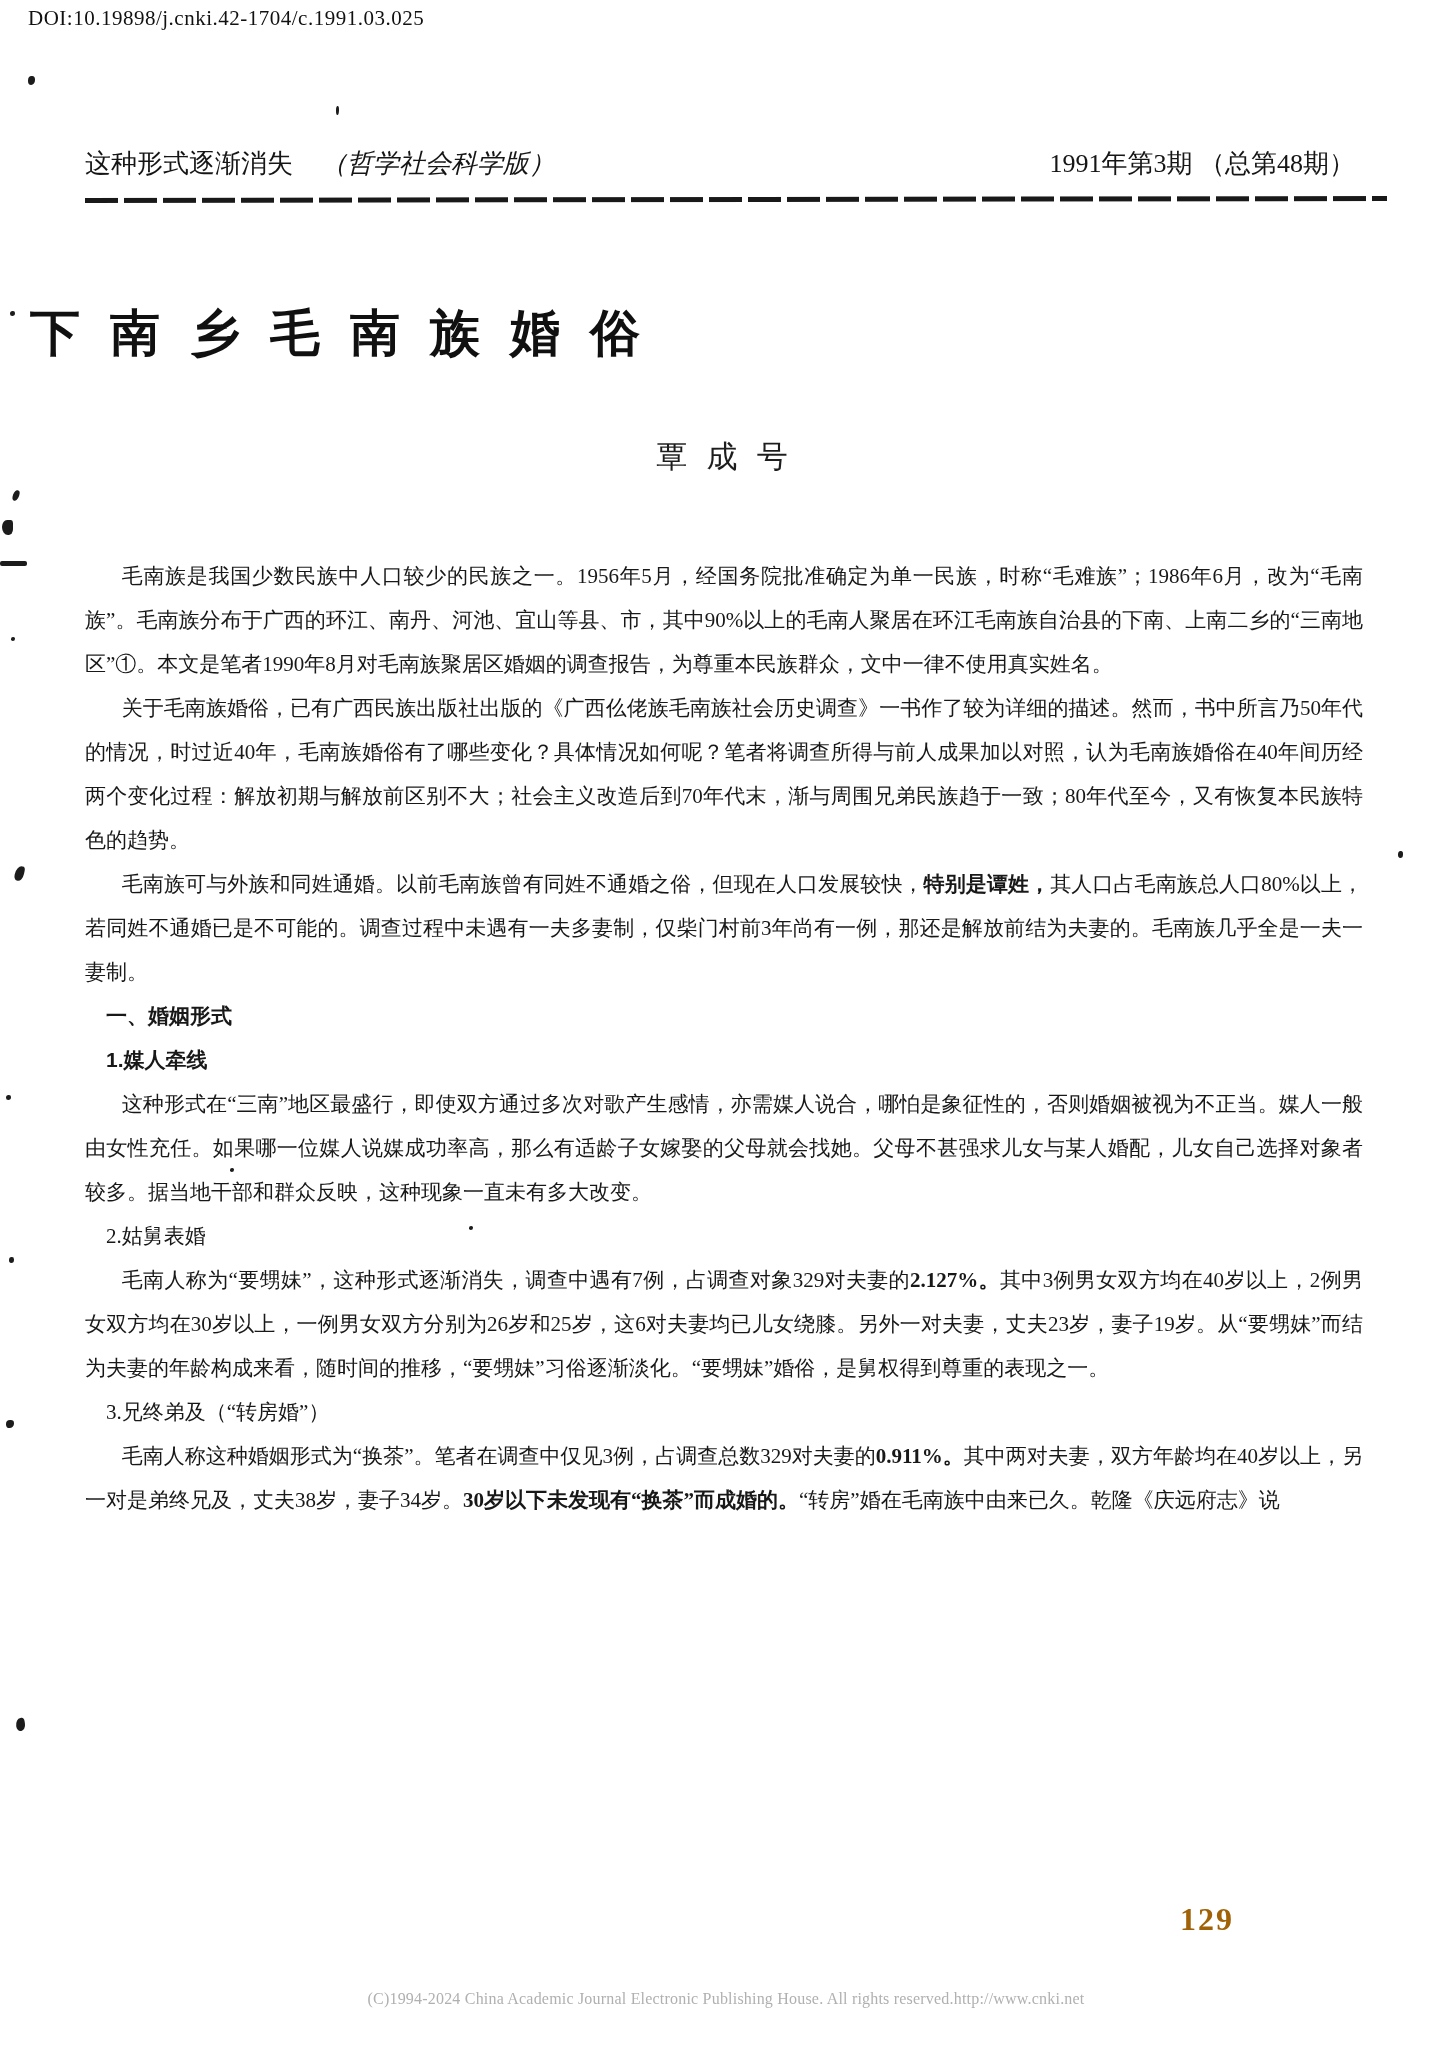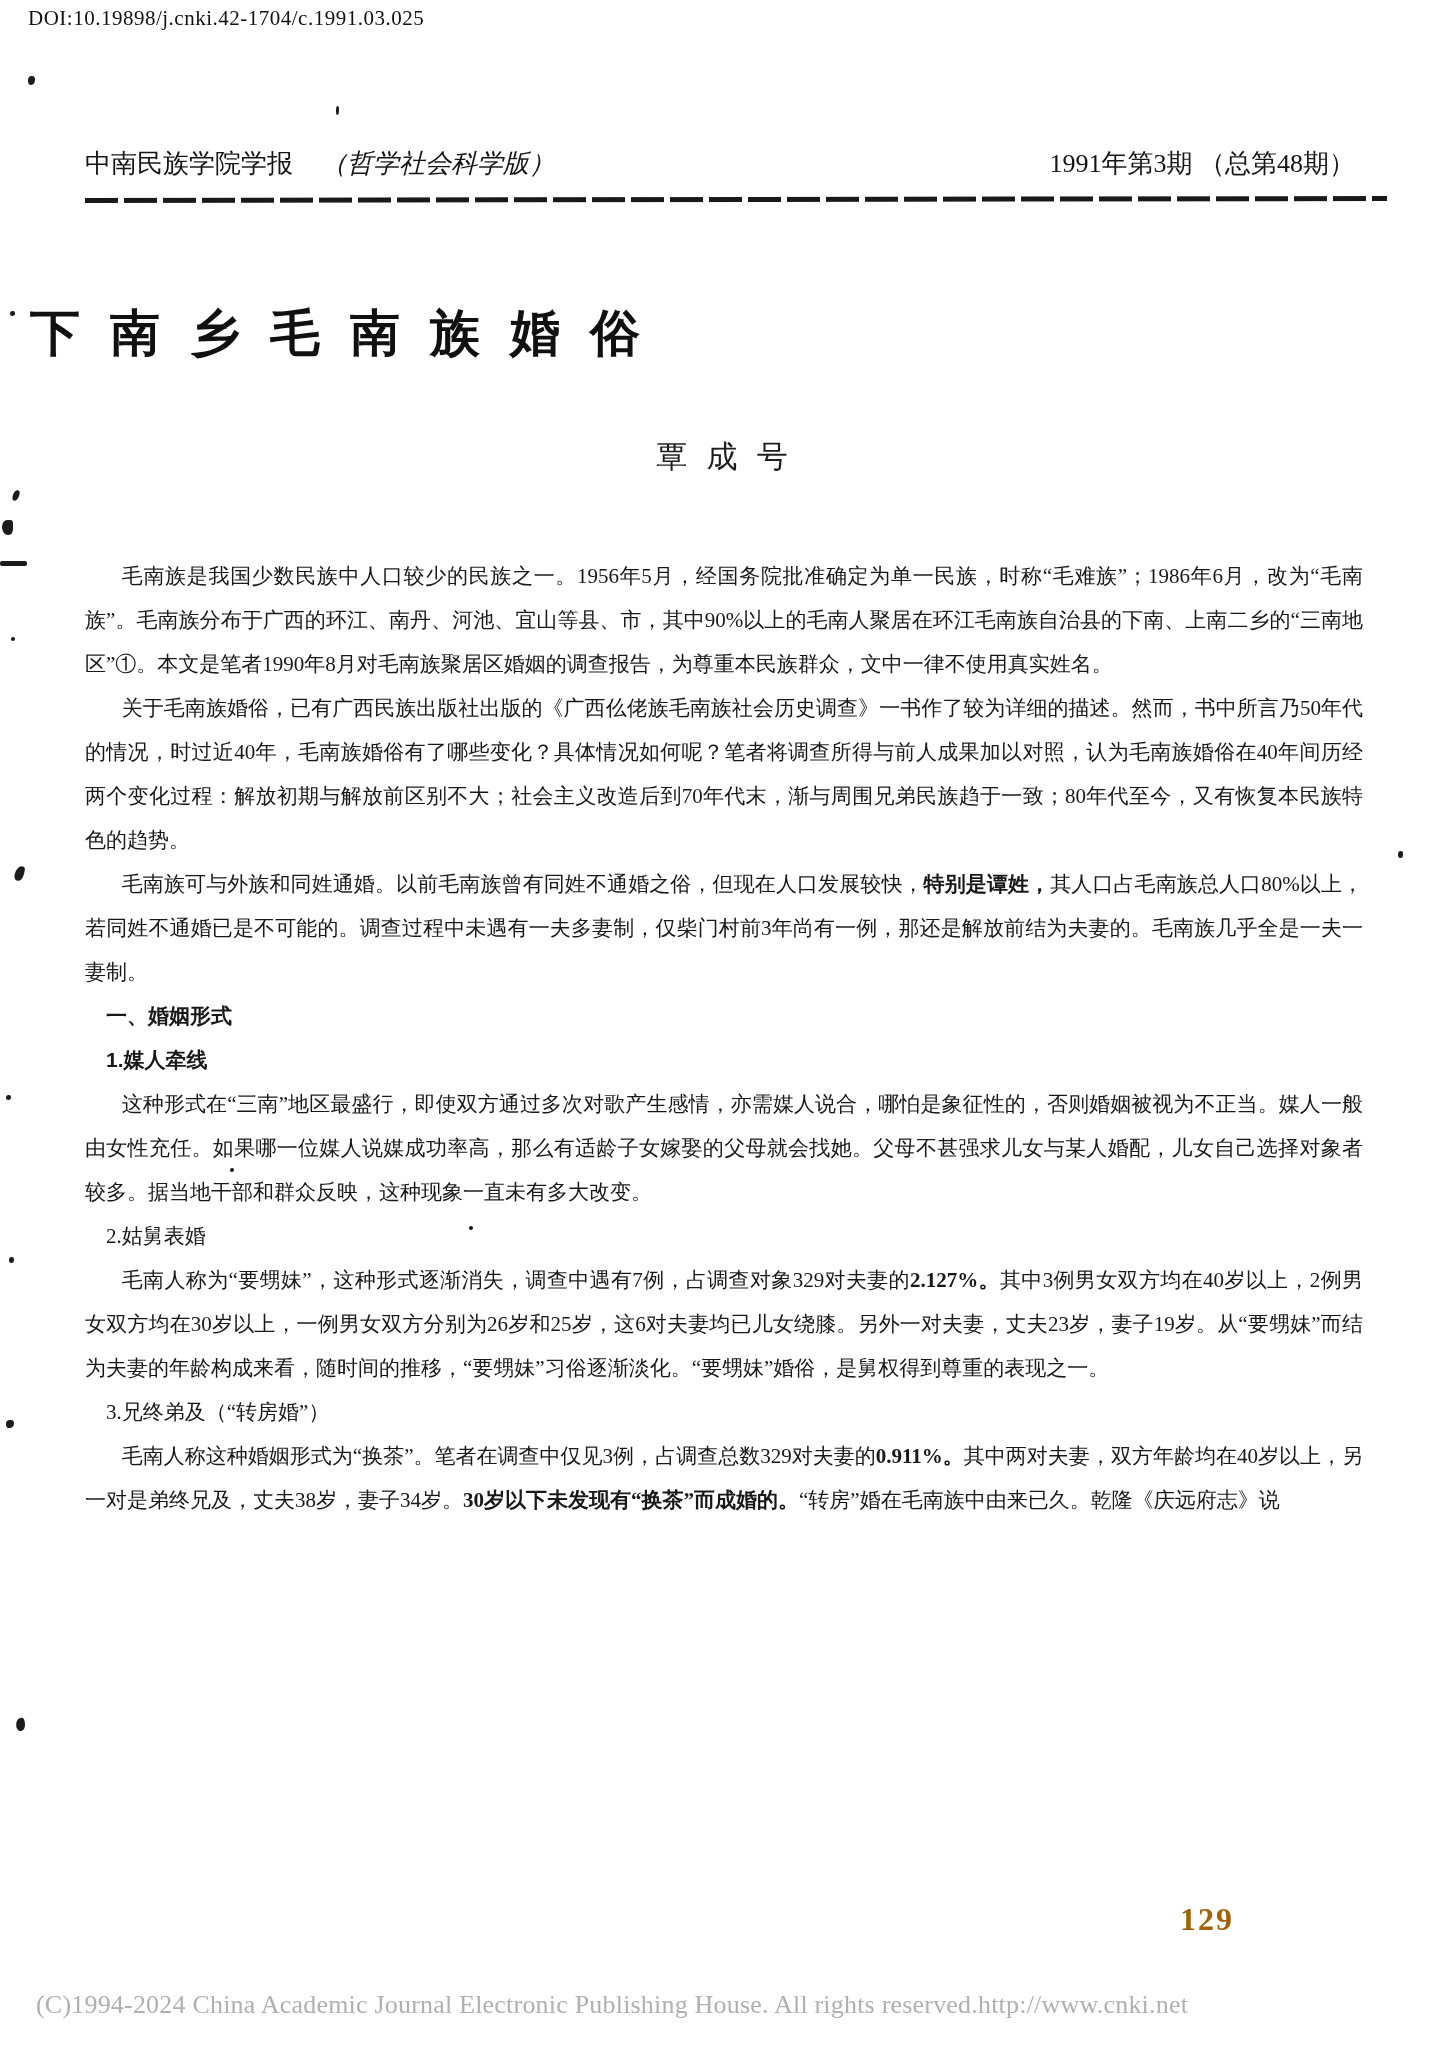--- a/index.html
+++ b/index.html
@@ -28,33 +28,33 @@
   .article-body{left:85px;top:554px;width:1278px;font-size:21px;line-height:44px;
     text-align:justify;color:#181818;}
   .blk{margin:0;}
   .blk-p{text-indent:1.75em;}
   .blk-h1,.blk-h2{font-family:"Liberation Sans","DejaVu Sans",sans-serif;font-weight:700;padding-left:1.0em;}
   .blk-h3{padding-left:1.0em;}
   .run-bold{font-weight:700;}
   
   .page-number{left:1180px;top:1901px;font-size:32px;font-weight:700;letter-spacing:2px;color:#a16207;}
   
-  .footer{left:36px;right:28px;top:1990px;display:flex;justify-content:flex-start;
-    font-size:26px;color:#b0b0b0;letter-spacing:0.2px;}
+  .footer{left:36px;right:28px;top:1990px;display:flex;justify-content:center;
+    font-size:16px;color:#b0b0b0;letter-spacing:0.2px;}
   
   .speck{position:absolute;background:#1c1c1c;border-radius:50% 40% 55% 45%;}
 </style>
 </head>
 <body>
 
 <div class="abs doi">DOI:10.19898/j.cnki.42-1704/c.1991.03.025</div>
 
 <div class="abs header-row">
   <div class="journal-left">
-    <span>中南民族学院学报</span><span>（哲学社会科学版）</span>
+    <span>这种形式逐渐消失</span><span>（哲学社会科学版）</span>
   </div>
   <div>1991年第3期 （总第48期）</div>
 </div>
 
 <div class="abs rule"></div>
 
 <div class="abs title">下南乡毛南族婚俗</div>
 <div class="abs author">覃成号</div>
 
 <div class="abs article-body">

